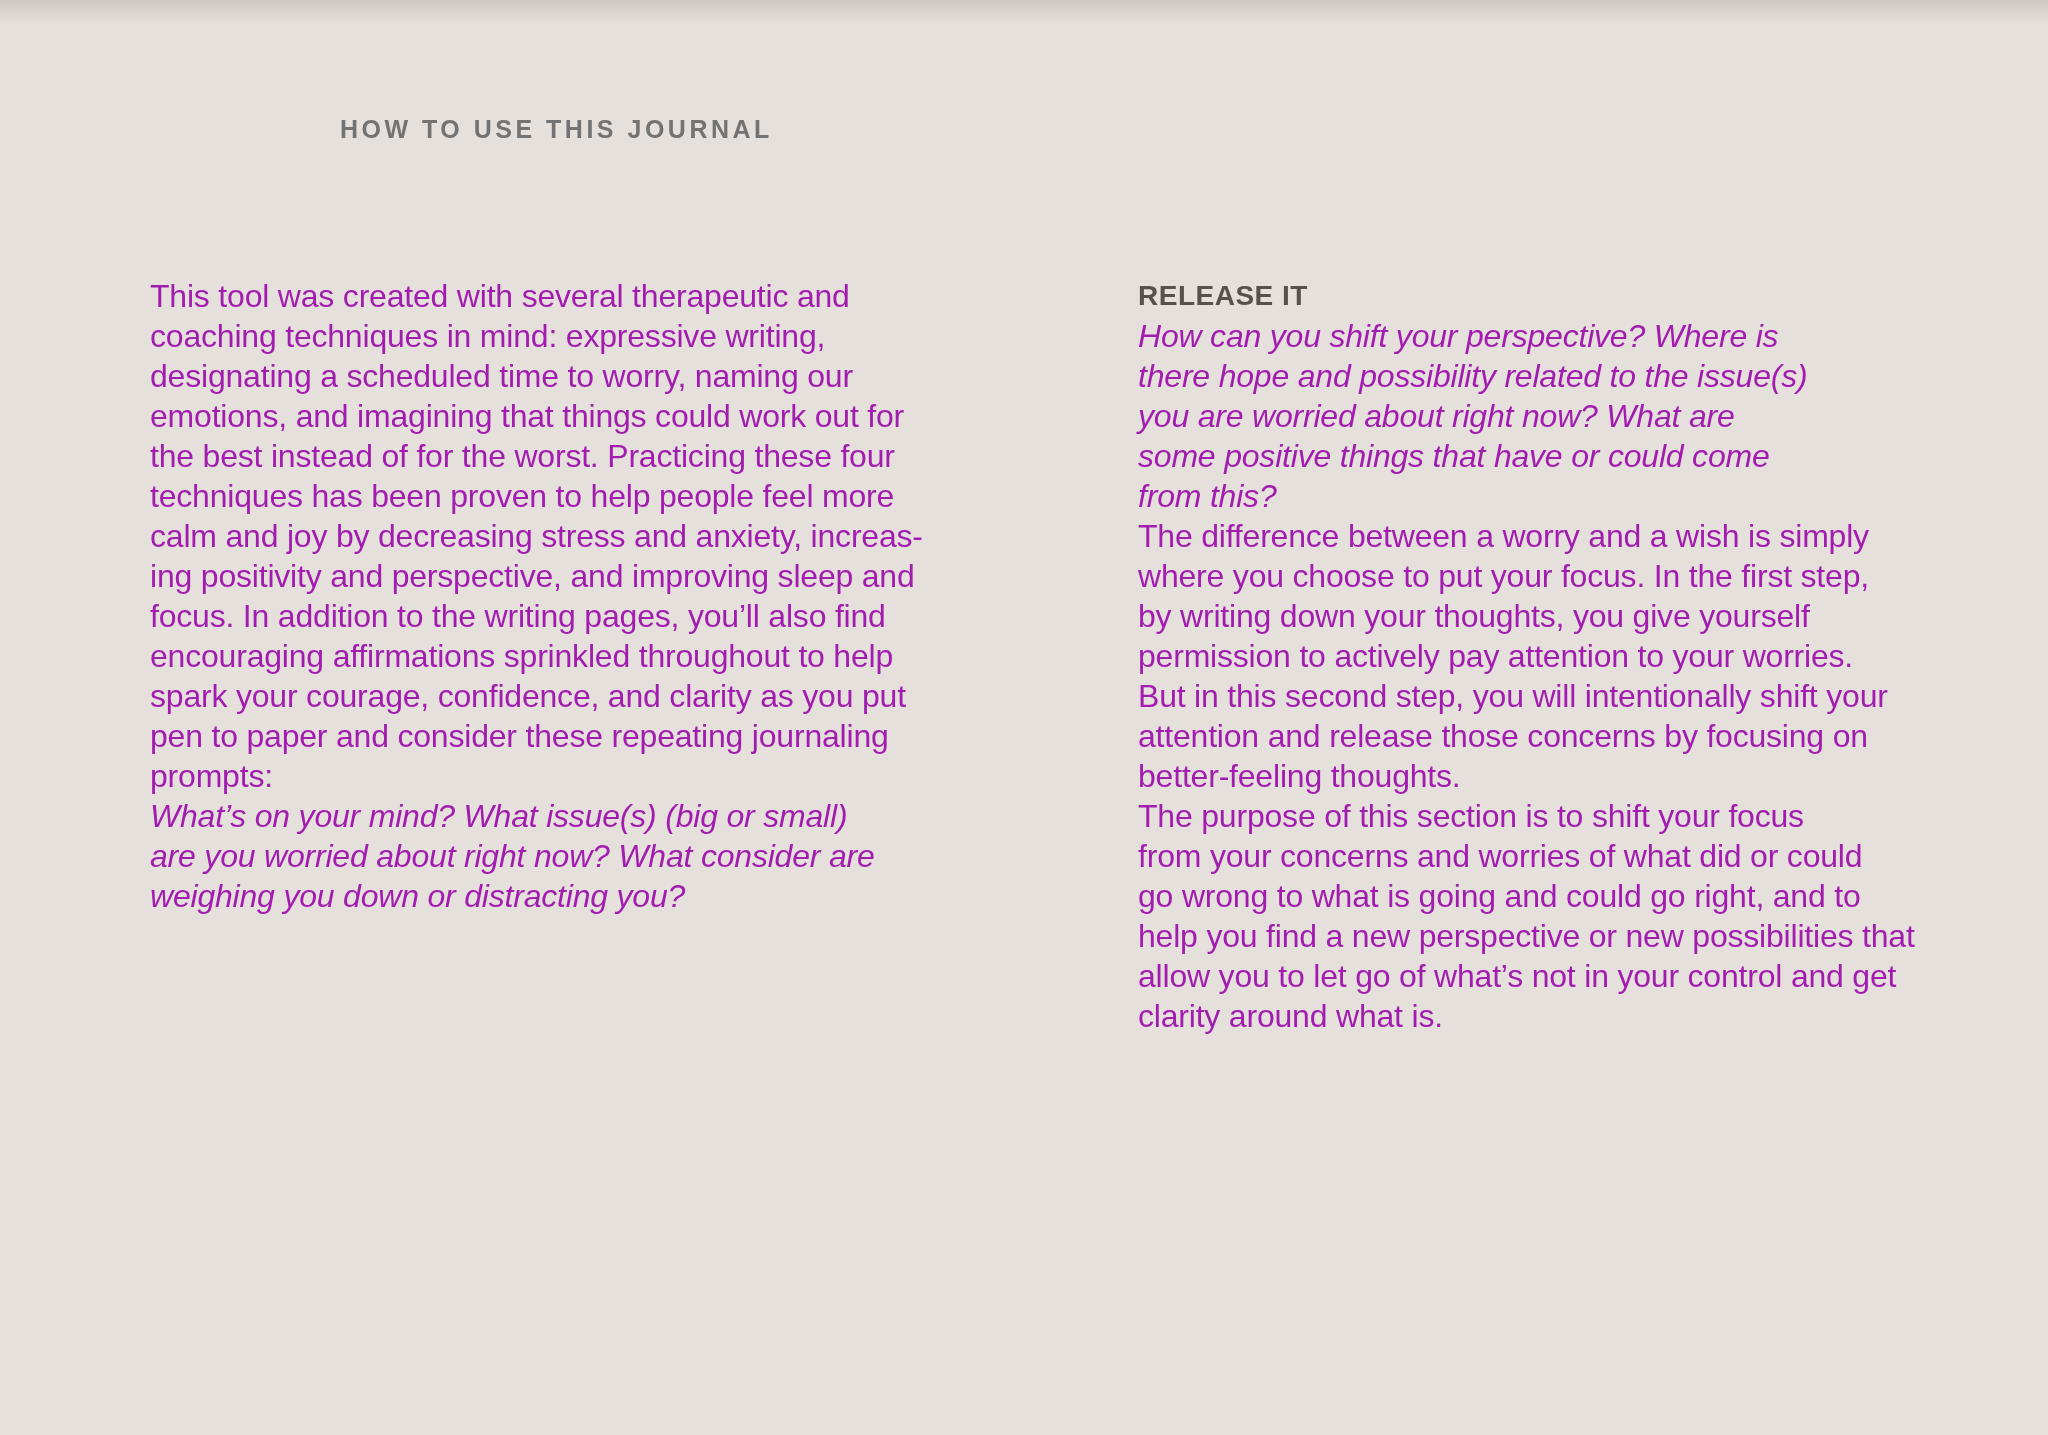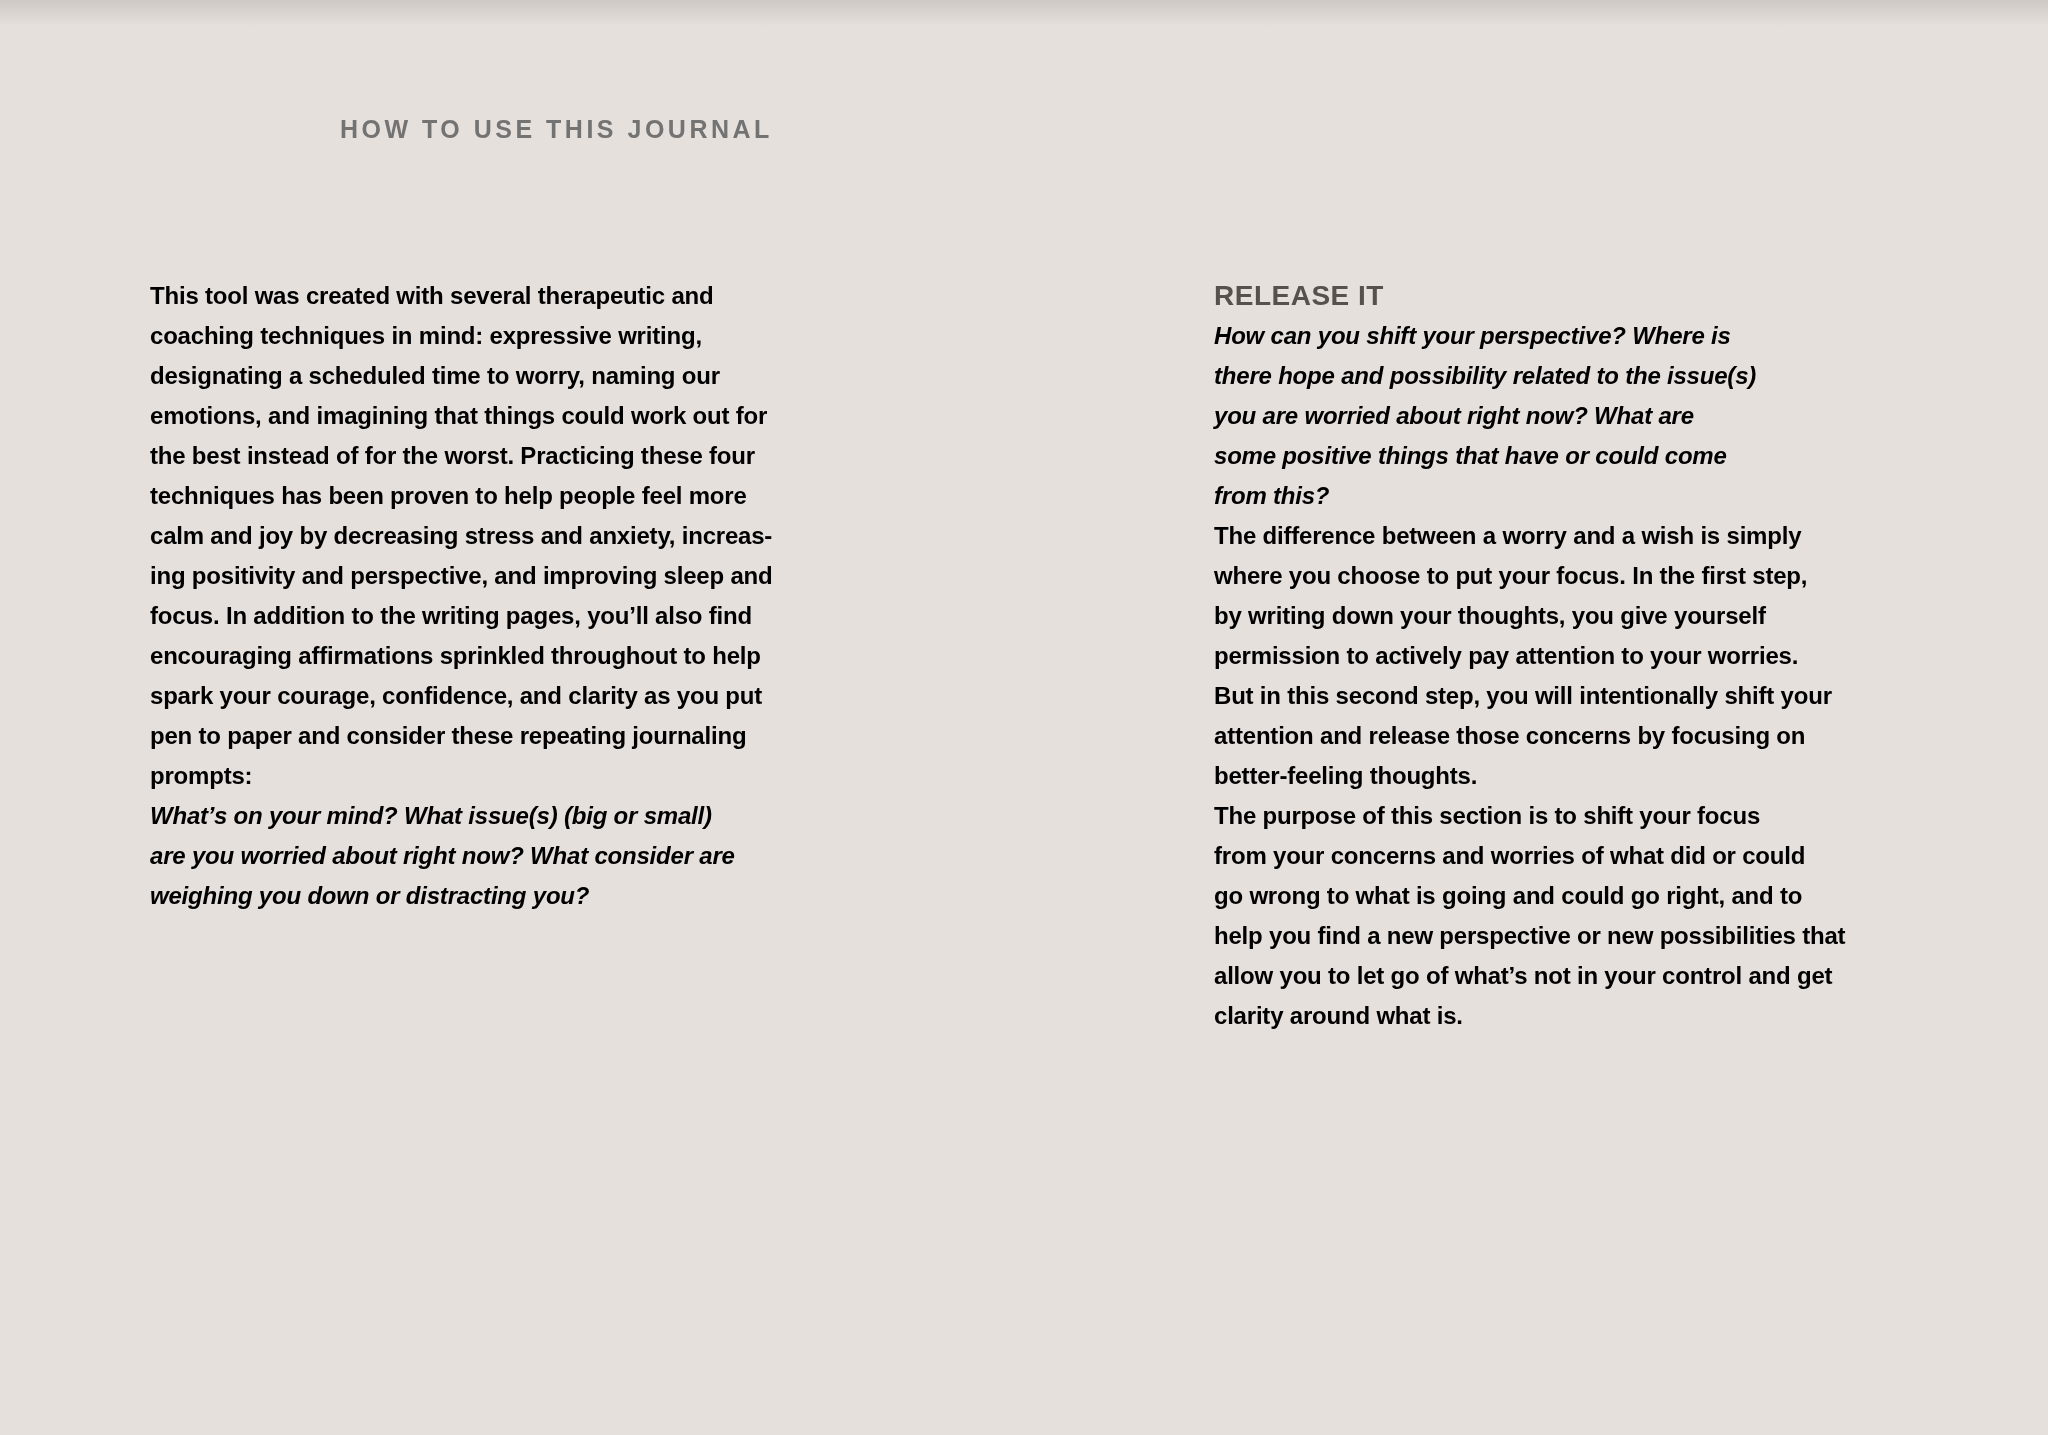--- a/index.html
+++ b/index.html
@@ -33,29 +33,29 @@
     line-height: 34px;
     font-weight: 700;
     letter-spacing: 3.5px;
     color: #737373;
   }
   .col {
     position: absolute;
     top: 276px;
   }
   .col-left  { left: 150px;  width: 810px; }
-  .col-right { left: 1214px; width: 830px; }
+  .col-right { left: 1138px; width: 830px; }
   .col > * + * { margin-top: 40px; }
   .body {
     margin: 0;
-    font-size: 24px;
+    font-size: 32px;
     line-height: 40px;
-    font-weight: 700;
+    font-weight: 400;
     letter-spacing: -0.2px;
-    color: #000000;
+    color: #a21caf;
     white-space: pre-line;
   }
   .italic { font-style: italic; }
   .subhead {
     margin: 0;
     font-size: 28px;
     line-height: 40px;
     font-weight: 700;
     letter-spacing: 0.5px;
     color: #57514e;

